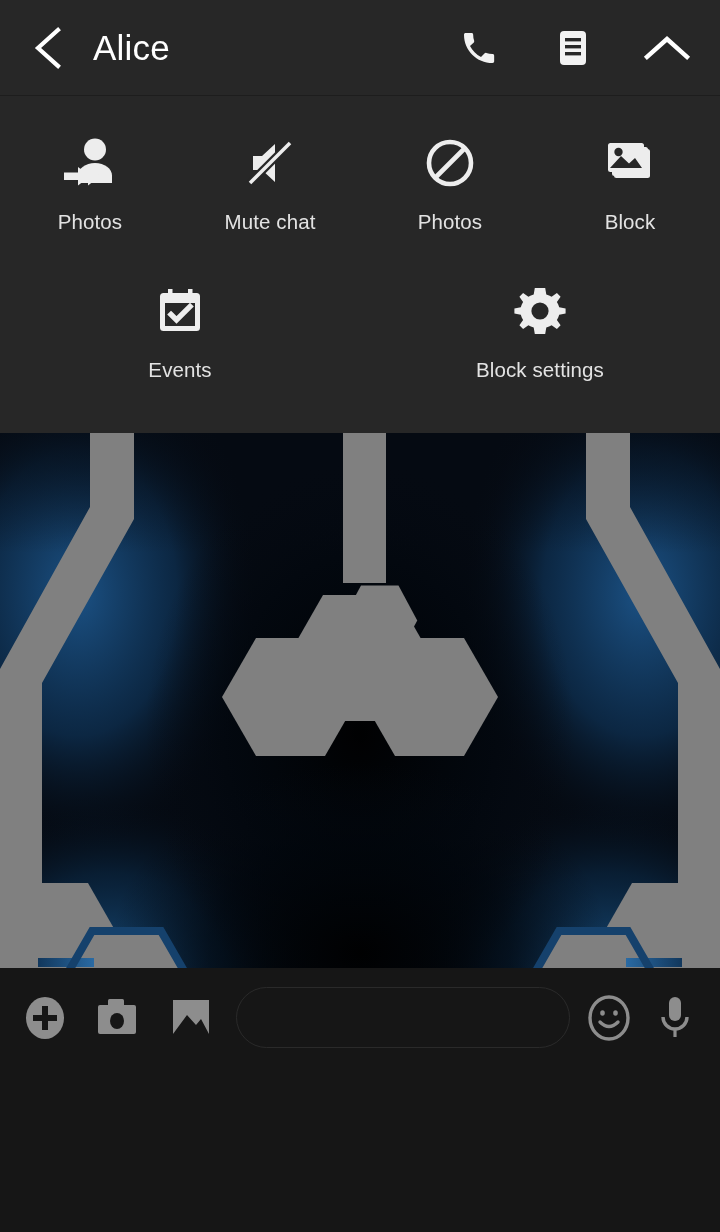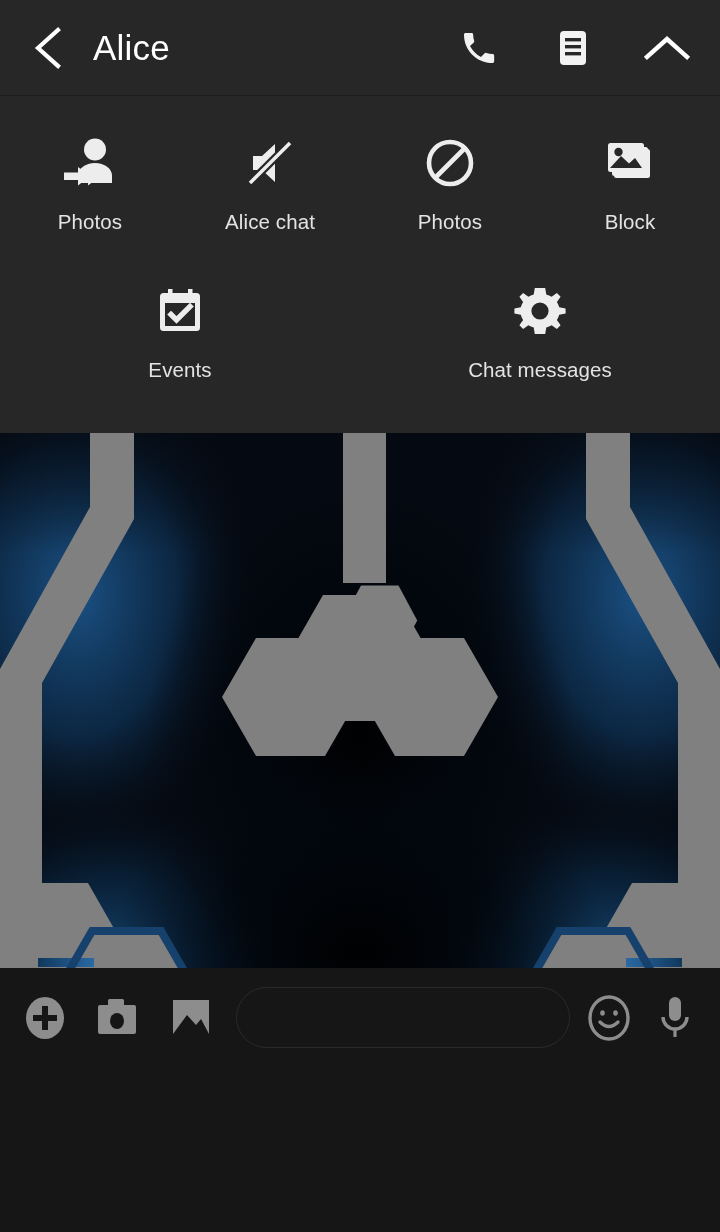--- a/index.html
+++ b/index.html
@@ -265,21 +265,21 @@
       </div>
 
       <div class="panel-cell">
         <div class="cell-icon">
           <svg width="54" height="54" viewBox="0 0 54 54">
             <path d="M10 20 h9 L32 8 v38 L19 34 h-9 z" fill="#ededed"></path>
             <line x1="7" y1="47" x2="47" y2="7" stroke="#272727" stroke-width="8"></line>
             <line x1="7" y1="47" x2="47" y2="7" stroke="#ededed" stroke-width="3.6"></line>
           </svg>
         </div>
-        <div class="cell-label">Alice chat</div>
+        <div class="cell-label">Mute chat</div>
       </div>
 
       <div class="panel-cell">
         <div class="cell-icon">
           <svg width="54" height="54" viewBox="0 0 54 54">
             <circle cx="27" cy="27" r="21" fill="none" stroke="#ededed" stroke-width="4.6"></circle>
             <line x1="12.5" y1="41.5" x2="41.5" y2="12.5" stroke="#ededed" stroke-width="4.6"></line>
           </svg>
         </div>
         <div class="cell-label">Photos</div>
@@ -318,21 +318,21 @@
       </div>
 
 
       <div class="panel-cell">
         <div class="cell-icon">
           <svg width="56" height="56" viewBox="0 0 56 56">
             <path fill="#ededed" d="M28 5 l5.2 0 1.1 6.4 c1.9.5 3.7 1.3 5.3 2.3 l5.3-3.7 3.7 3.7 -3.7 5.3 c1 1.6 1.8 3.4 2.3 5.3 l6.4 1.1 0 5.2 -6.4 1.1 c-.5 1.9-1.3 3.7-2.3 5.3 l3.7 5.3 -3.7 3.7 -5.3-3.7 c-1.6 1-3.4 1.8-5.3 2.3 l-1.1 6.4 -5.2 0 -5.2 0 -1.1-6.4 c-1.9-.5-3.7-1.3-5.3-2.3 l-5.3 3.7 -3.7-3.7 3.7-5.3 c-1-1.6-1.8-3.4-2.3-5.3 l-6.4-1.1 0-5.2 6.4-1.1 c.5-1.9 1.3-3.7 2.3-5.3 l-3.7-5.3 3.7-3.7 5.3 3.7 c1.6-1 3.4-1.8 5.3-2.3 l1.1-6.4 z"></path>
             <circle cx="28" cy="28" r="8.6" fill="#272727"></circle>
           </svg>
         </div>
-        <div class="cell-label">Chat messages</div>
+        <div class="cell-label">Block settings</div>
       </div>
     </div>
   </div>
 
   <div class="composer">
 
     <div class="comp-btn plus">
       <svg width="50" height="50" viewBox="0 0 50 50">
         <ellipse cx="25" cy="25" rx="19" ry="21" fill="#8d8d8d"></ellipse>
         <rect x="13" y="22" width="24" height="6" fill="#161616"></rect>

